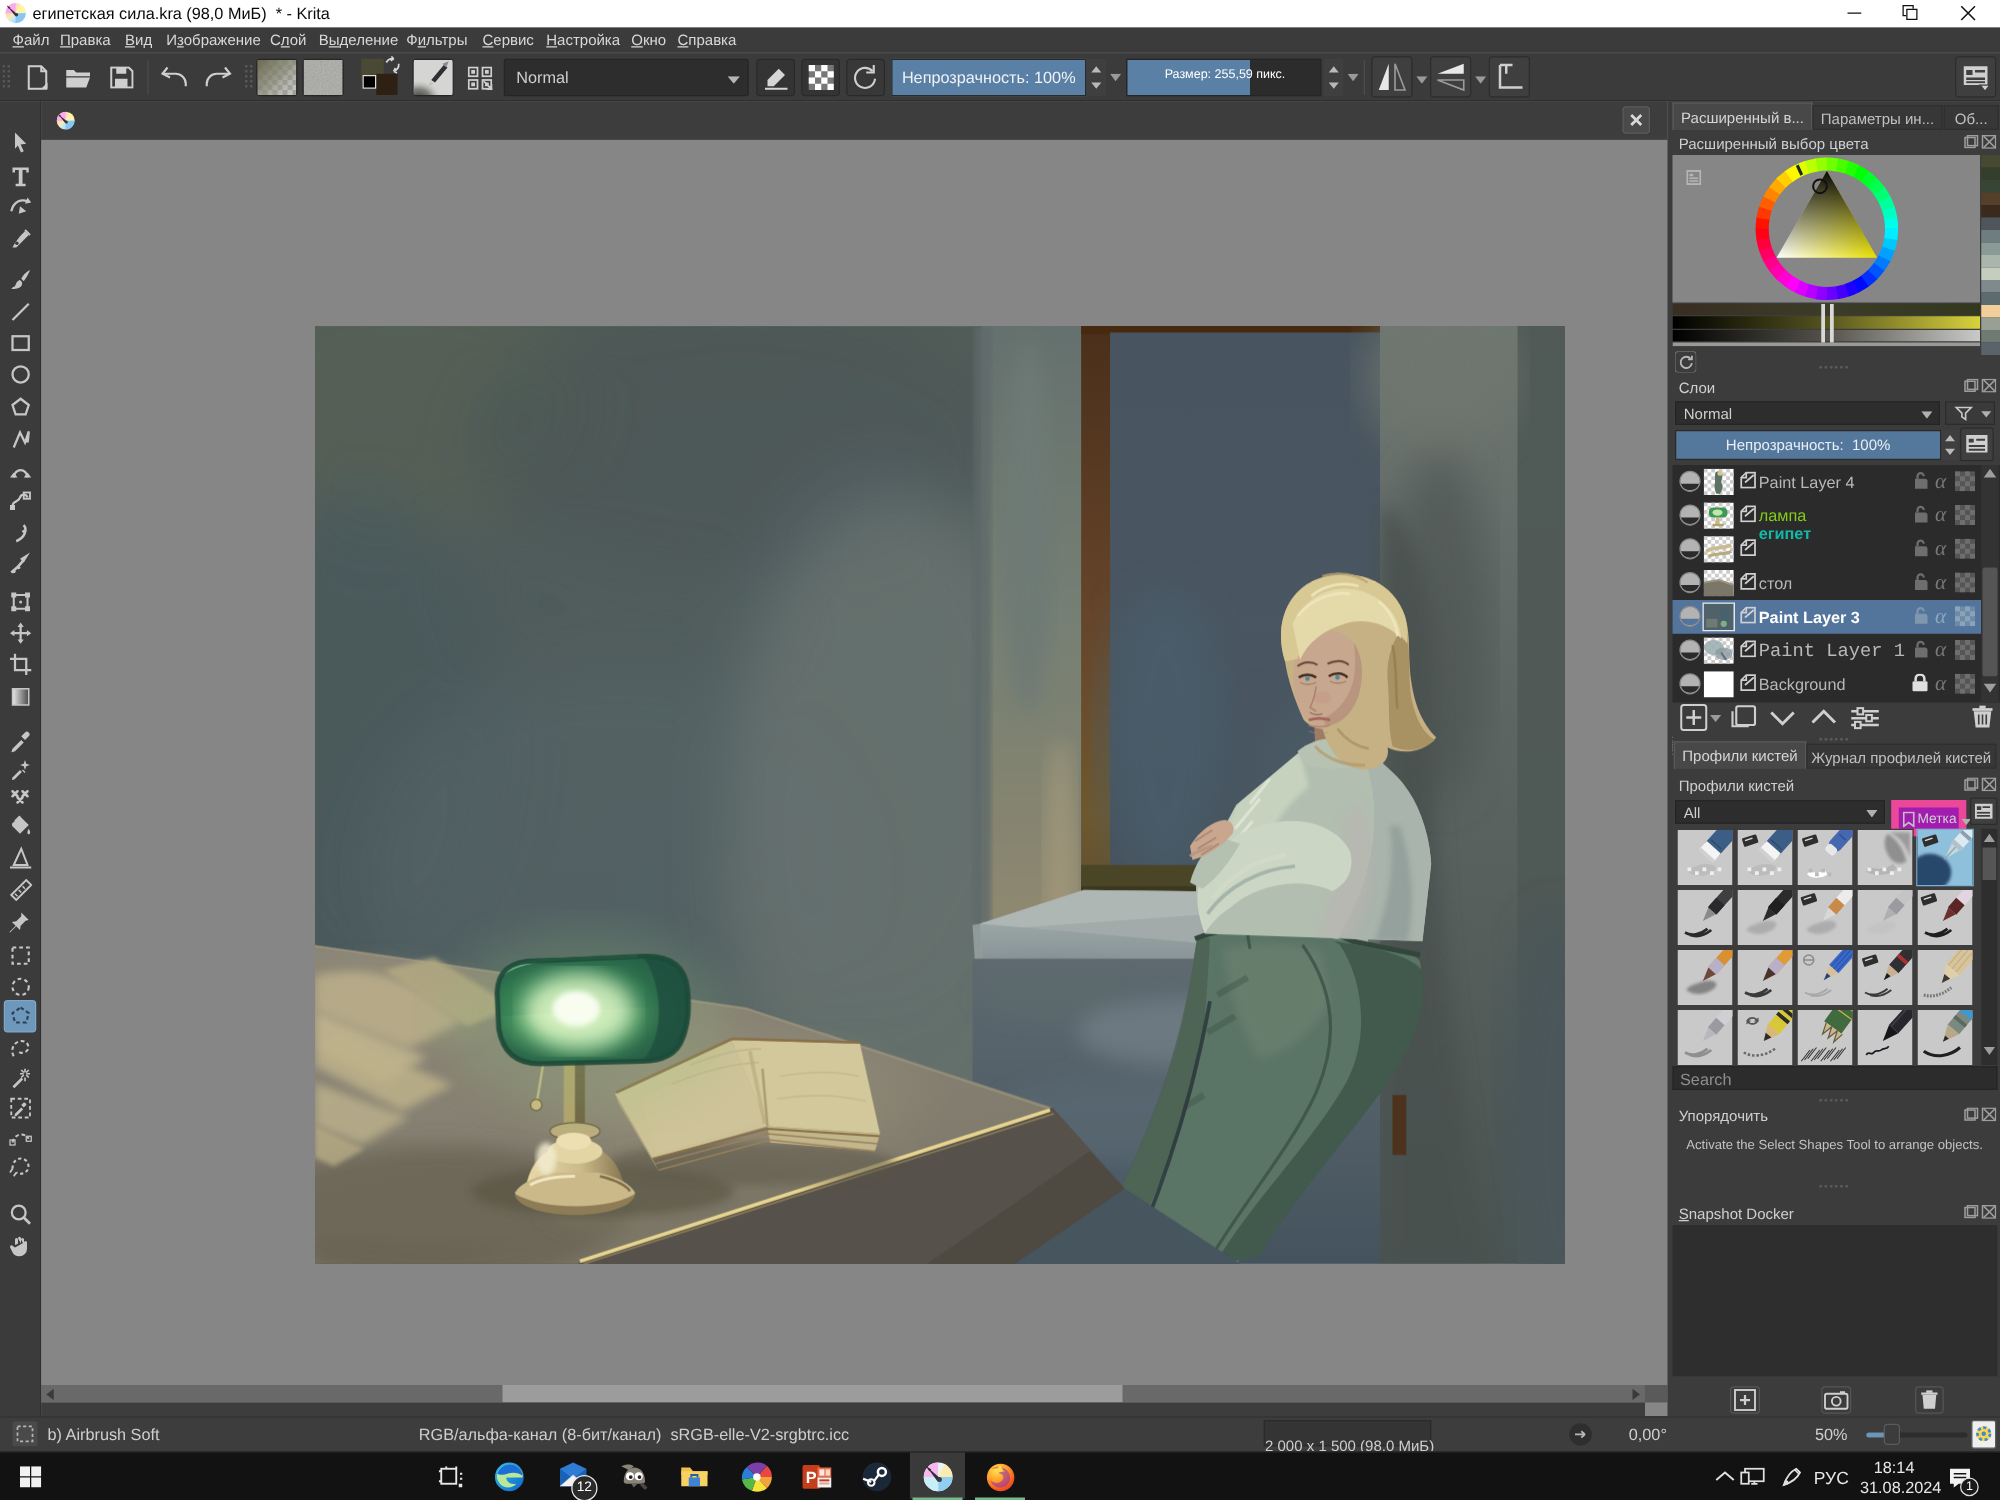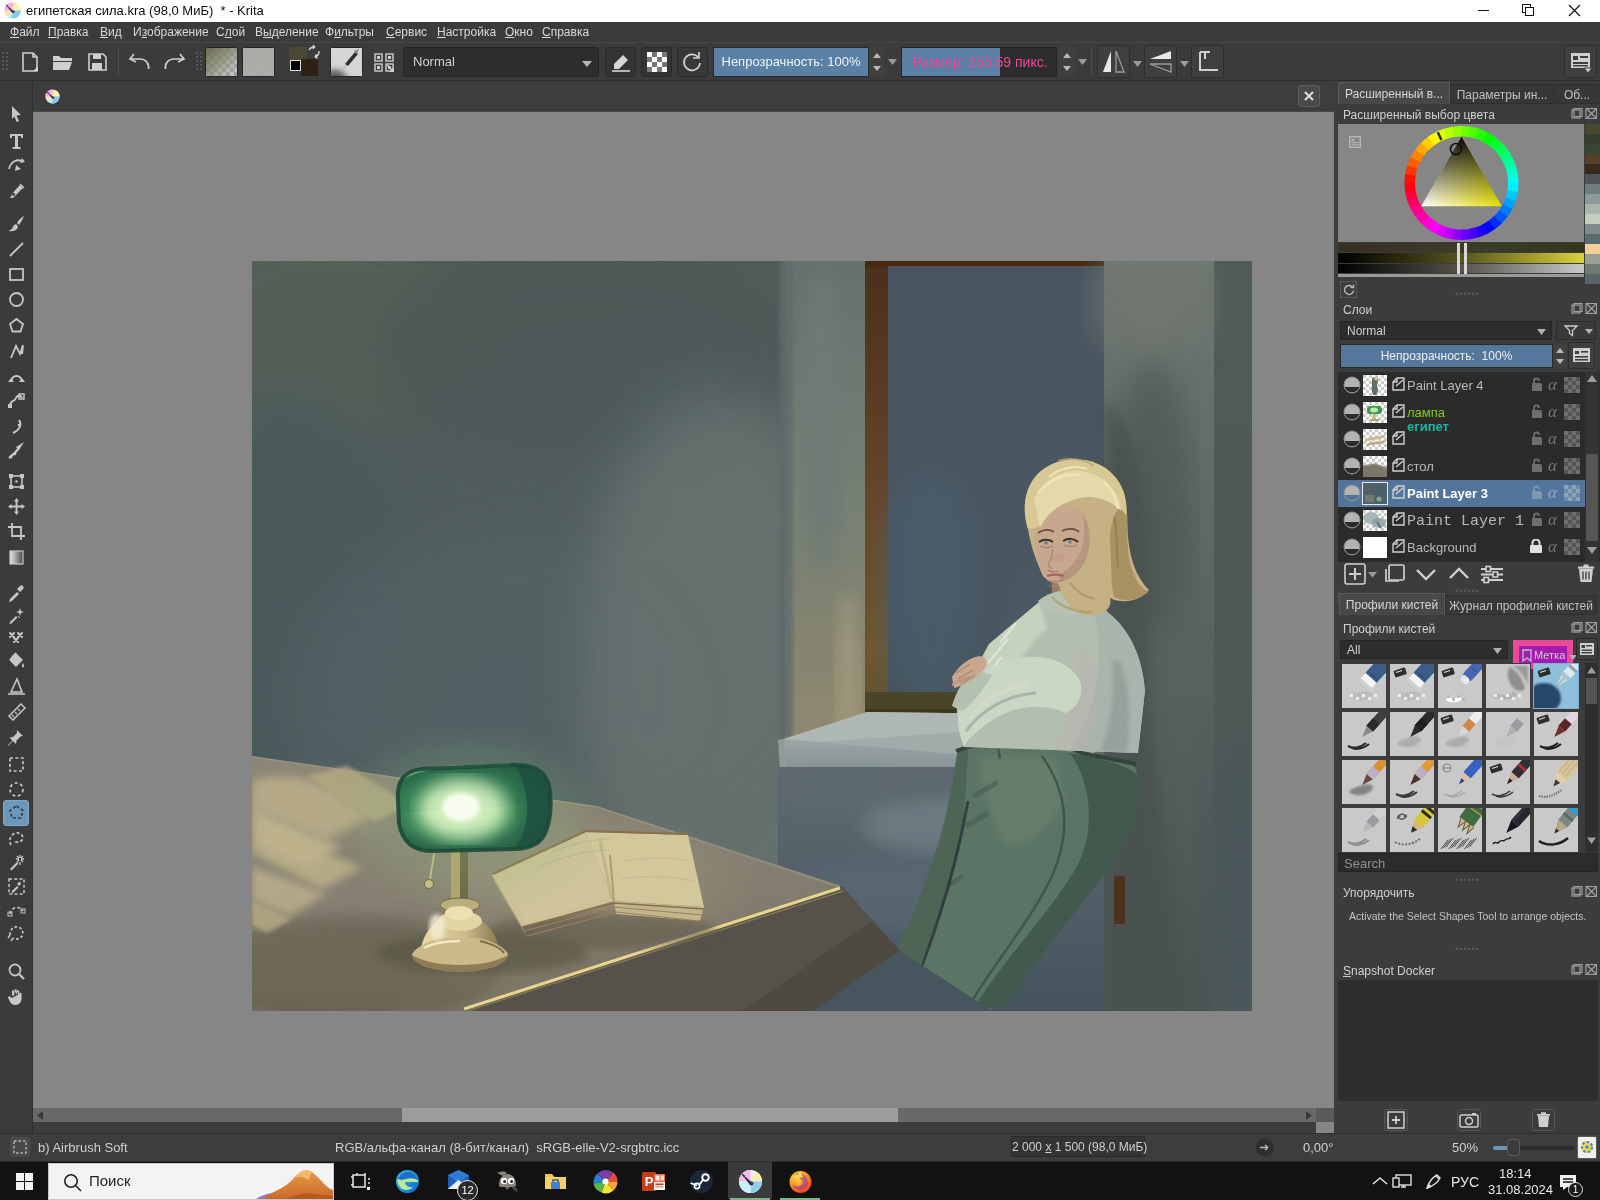--- a/index.html
+++ b/index.html
@@ -210,21 +210,21 @@
 <svg class="ab" style="left:869px;top:4px;" width="16" height="30">
       <rect width="16" height="30" fill="#3f3f3f"></rect>
       <path d="M8 6 l4 5 h-8 z" fill="#b9b9b9"></path>
       <path d="M8 24 l4 -5 h-8 z" fill="#b9b9b9"></path>
     </svg>
 <svg class="ab" style="left:888px;top:16px;" width="9" height="6">
       <path d="M0 0 h9 l-4.5 6 z" fill="#9a9a9a"></path>
     </svg>
 <div class="ab" style="left:901px;top:4px;width:156px;height:30px;background:#2c2c2c;border:1px solid #262626;">
 <div class="ab" style="left:0;top:0;width:98px;height:28px;background:#5b80a5;"></div>
-<div class="ab" style="left:0;top:6px;width:156px;text-align:center;color:#ec4899;font-size:14px;">Размер: 255,59 пикс.</div>
+<div class="ab" style="left:0;top:6px;width:156px;text-align:center;color:#ffffff;font-size:10px;">Размер: 255,59 пикс.</div>
     </div>
 <svg class="ab" style="left:1059px;top:4px;" width="16" height="30">
       <rect width="16" height="30" fill="#3f3f3f"></rect>
       <path d="M8 6 l4 5 h-8 z" fill="#b9b9b9"></path>
       <path d="M8 24 l4 -5 h-8 z" fill="#b9b9b9"></path>
     </svg>
 <svg class="ab" style="left:1078px;top:16px;" width="9" height="6">
       <path d="M0 0 h9 l-4.5 6 z" fill="#9a9a9a"></path>
     </svg>
 <div class="ab" style="left:1091px;top:5px;width:1px;height:28px;background:#4b4b4b;"></div>
@@ -1675,21 +1675,21 @@
         <rect x="8" y="2.3" width="5" height="2" fill="#cfcfcf"></rect>
       </svg></div>
 </div>
 <div id="statusbar" class="ab">
 <svg class="ab" style="left:9px;top:2px;" width="22" height="22">
       <rect x="1" y="1" width="20" height="20" rx="2" fill="#4a4a4a"></rect>
       <rect x="5" y="5" width="12" height="12" fill="none" stroke="#b5b5b5" stroke-width="1.4" stroke-dasharray="2.5 2"></rect>
     </svg>
 <div class="ab" style="left:38px;top:6px;color:#cfcfcf;font-size:13px;">b) Airbrush Soft</div>
 <div class="ab" style="left:335px;top:6px;color:#cfcfcf;font-size:13px;">RGB/альфа-канал (8-бит/канал)&nbsp; sRGB-elle-V2-srgbtrc.icc</div>
-<div class="ab" style="left:1011px;top:2px;width:134px;height:21px;background:#343434;border:1px solid #2a2a2a;color:#cfcfcf;font-size:12px;text-align:center;padding-top:3px;white-space:nowrap;">2 000 <span style="text-decoration:underline">x</span> 1 500 (98,0 МиБ)</div>
+<div class="ab" style="left:1011px;top:2px;width:134px;height:21px;background:#343434;border:1px solid #2a2a2a;color:#cfcfcf;font-size:12px;text-align:center;padding-top:13px;white-space:nowrap;">2 000 <span style="text-decoration:underline">x</span> 1 500 (98,0 МиБ)</div>
 <svg class="ab" style="left:1255px;top:4px;" width="19" height="19">
       <circle cx="9.5" cy="9.5" r="9" fill="#2e2e2e"></circle>
       <path d="M5 9.5 h8 m0 0 l-3 -2.5 m3 2.5 l-3 2.5" stroke="#b9b9b9" stroke-width="1.4" fill="none"></path>
     </svg>
 <div class="ab" style="left:1303px;top:6px;color:#cfcfcf;font-size:13px;">0,00°</div>
 <div class="ab" style="left:1452px;top:6px;color:#cfcfcf;font-size:13px;">50%</div>
 <div class="ab" style="left:1493px;top:12px;width:81px;height:4px;background:#2d2d2d;border-radius:2px;"></div>
 <div class="ab" style="left:1493px;top:12px;width:17px;height:4px;background:#6f95b4;border-radius:2px;"></div>
 <div class="ab" style="left:1507px;top:5px;width:13px;height:17px;background:#3c3c3c;border:1px solid #5a5a5a;border-radius:3px;"></div>
 <div class="ab" style="left:1577px;top:2px;width:20px;height:23px;background:#efefef;border:1px solid #5a5a5a;border-radius:2px;">
@@ -1699,40 +1699,20 @@
         <circle cx="9" cy="10" r="1.8" fill="#4488dd"></circle>
       </svg></div>
 </div>
 <div id="taskbar" class="ab">
 <svg class="ab" style="left:16px;top:11px;" width="17" height="17">
       <rect x="0" y="0" width="8" height="8" fill="#f2f2f2"></rect>
       <rect x="9" y="0" width="8" height="8" fill="#f2f2f2"></rect>
       <rect x="0" y="9" width="8" height="8" fill="#f2f2f2"></rect>
       <rect x="9" y="9" width="8" height="8" fill="#f2f2f2"></rect>
     </svg>
-<div class="ab" style="left:48px;top:1px;width:286px;height:37px;background:#f3f3f3;border:1px solid #c8c8c8;">
-<svg class="ab" style="left:14px;top:9px;" width="19" height="19">
-        <circle cx="8" cy="8" r="6.2" fill="none" stroke="#222" stroke-width="1.6"></circle>
-        <path d="M12.5 12.5 L18 18" stroke="#222" stroke-width="1.6"></path>
-      </svg>
-<div class="ab" style="left:40px;top:8px;color:#1f1f1f;font-size:15px;">Поиск</div>
-<svg class="ab" style="left:207px;top:0px;" width="77" height="35">
-        <defs>
-          <linearGradient id="mnt" x1="0" y1="0" x2="0" y2="1">
-            <stop offset="0" stop-color="#e89a4a"></stop>
-            <stop offset="1" stop-color="#c96a28"></stop>
-          </linearGradient>
-        </defs>
-<rect width="77" height="35" fill="#f3f3f3"></rect>
-<path d="M0 35 C10 28 20 30 28 24 C36 18 40 10 48 8 C56 12 60 22 77 28 L77 35 Z" fill="#9a7aaa"></path>
-<path d="M8 35 C18 26 30 24 38 14 C44 7 50 4 56 8 C64 14 70 24 77 26 L77 35 Z" fill="url(#mnt)"></path>
-<path d="M38 14 C44 7 50 4 56 8 L52 16 C47 12 42 12 38 14 Z" fill="#f2b96a"></path>
-<path d="M30 35 C40 30 50 28 60 30 L77 32 L77 35 Z" fill="#b55a20"></path>
-      </svg>
-    </div>
 <svg class="ab" style="left:351px;top:11px;" width="19" height="17">
       <rect x="2" y="2" width="12" height="12" fill="none" stroke="#e8e8e8" stroke-width="1.5"></rect>
       <path d="M0 4 h2 M0 12 h2 M14 0 v2 M6 0 v2 M17 6 h2 M17 10 h2" stroke="#e8e8e8" stroke-width="1.5"></path>
       <rect x="16" y="14" width="3" height="3" fill="#e8e8e8"></rect>
     </svg>
 <svg class="ab" style="left:395px;top:7px;" width="25" height="25" viewBox="0 0 25 25">
       <defs>
         <linearGradient id="edg1" x1="0" y1="0" x2="1" y2="1">
           <stop offset="0" stop-color="#35c2f2"></stop>
           <stop offset="1" stop-color="#0d64c8"></stop>

